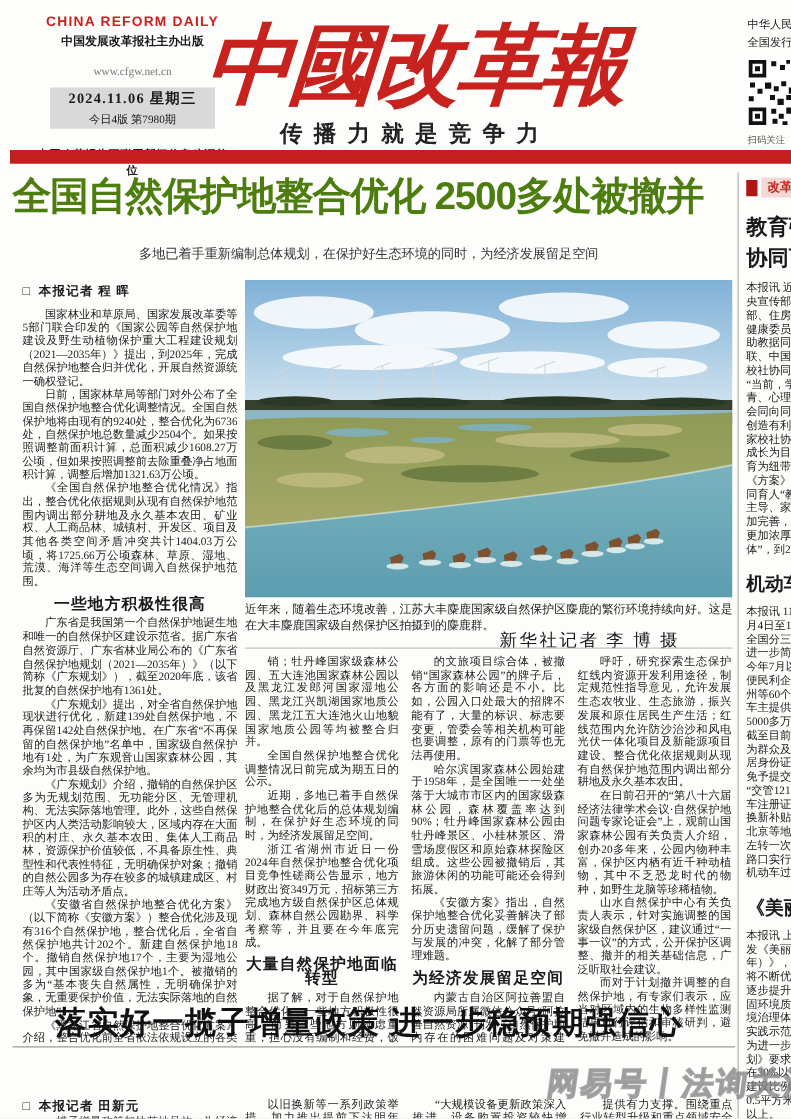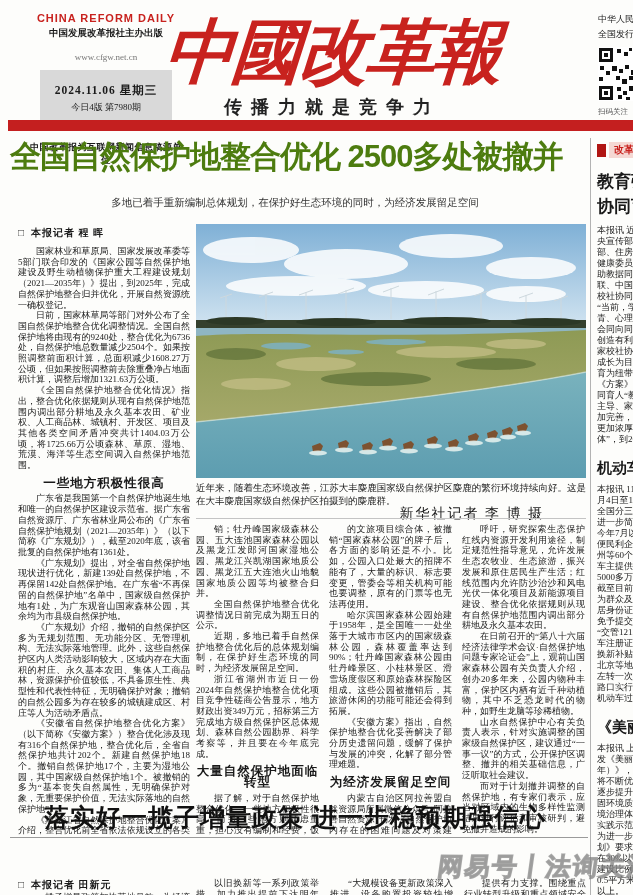--- a/index.html
+++ b/index.html
@@ -6,21 +6,21 @@
   .page{position:relative;width:633px;height:895px;margin:0 auto;background:#fdfdfb;
         overflow:hidden;font-family:"Liberation Serif","DejaVu Serif",serif;color:#1a1a1a;}
   .abs{position:absolute;}
 
   
   .mh-left{left:30px;top:12px;width:152px;text-align:center;}
   .mh-en{color:#c8221e;font-family:"Liberation Sans",sans-serif;font-weight:bold;
          font-size:11px;letter-spacing:1px;}
   .mh-pub{font-size:9.5px;font-weight:bold;margin-top:3px;}
   .mh-web{font-size:9px;color:#777;margin-top:12px;}
-  .mh-datebox{background:#d9d9d9;margin:8px 10px 0;padding:13px 4px;}
+  .mh-datebox{background:#d9d9d9;margin:8px 10px 0;padding:1px 4px;}
   .mh-date{font-size:11.5px;font-weight:bold;letter-spacing:1px;}
   .mh-issue{font-size:9px;margin-top:3px;}
   .mh-src{font-size:9px;font-weight:bold;margin-top:14px;letter-spacing:.5px;}
   .brand{left:162px;top:6px;width:340px;text-align:center;color:#c8221e;
          font-size:70px;font-weight:bold;font-style:italic;letter-spacing:-3px;
          font-family:"DejaVu Serif",serif;white-space:nowrap;transform:skewX(-4deg);}
   .slogan{left:162px;top:95px;width:340px;text-align:center;font-size:18px;font-weight:bold;
           letter-spacing:9px;color:#222;font-family:"Liberation Sans",sans-serif;white-space:nowrap;}
   .mh-right{left:598px;top:12px;width:90px;font-size:9px;line-height:1.7;color:#222;}
   .mh-right .qr{margin-top:4px;}

